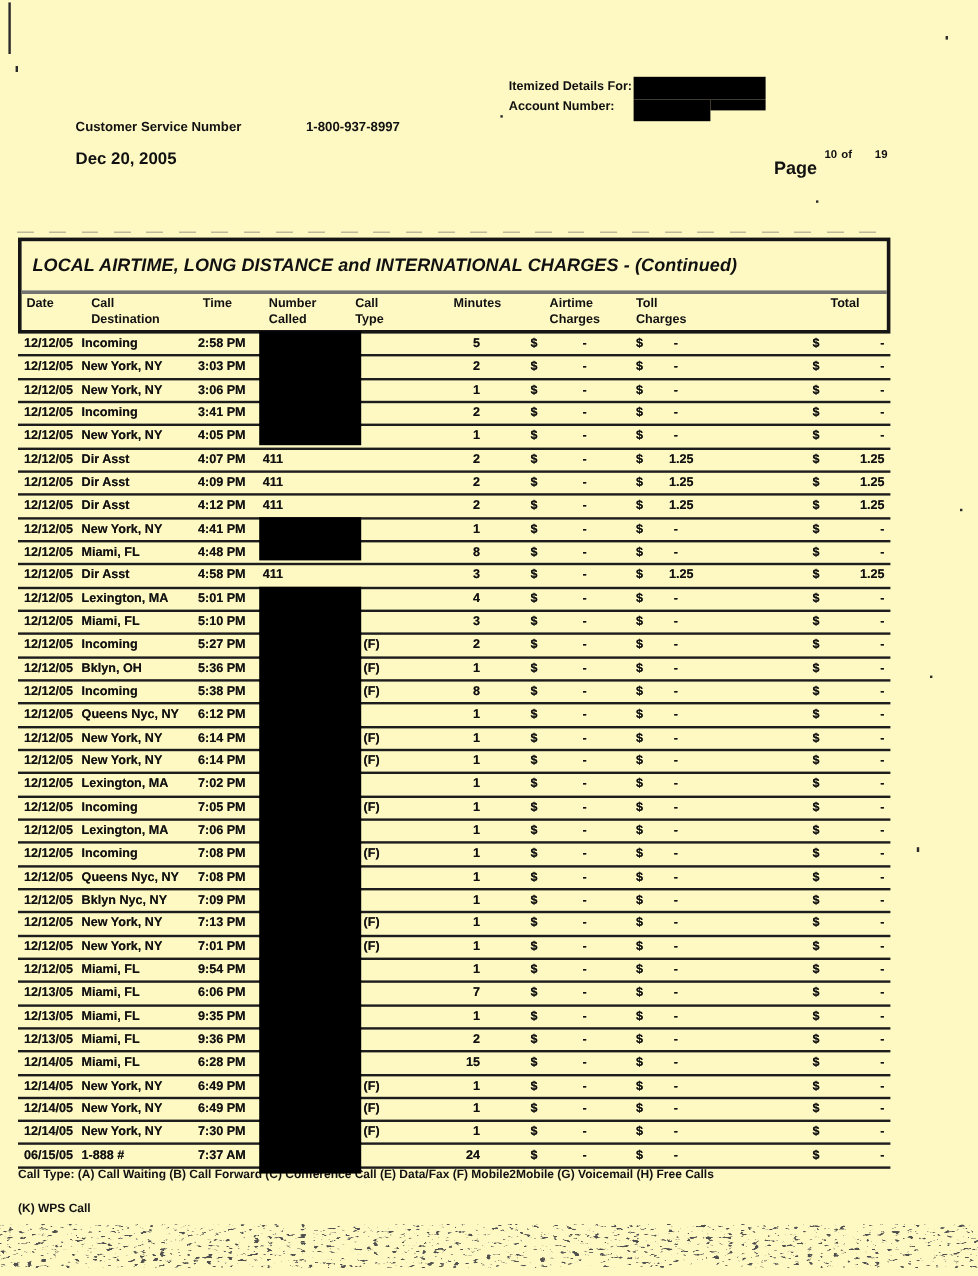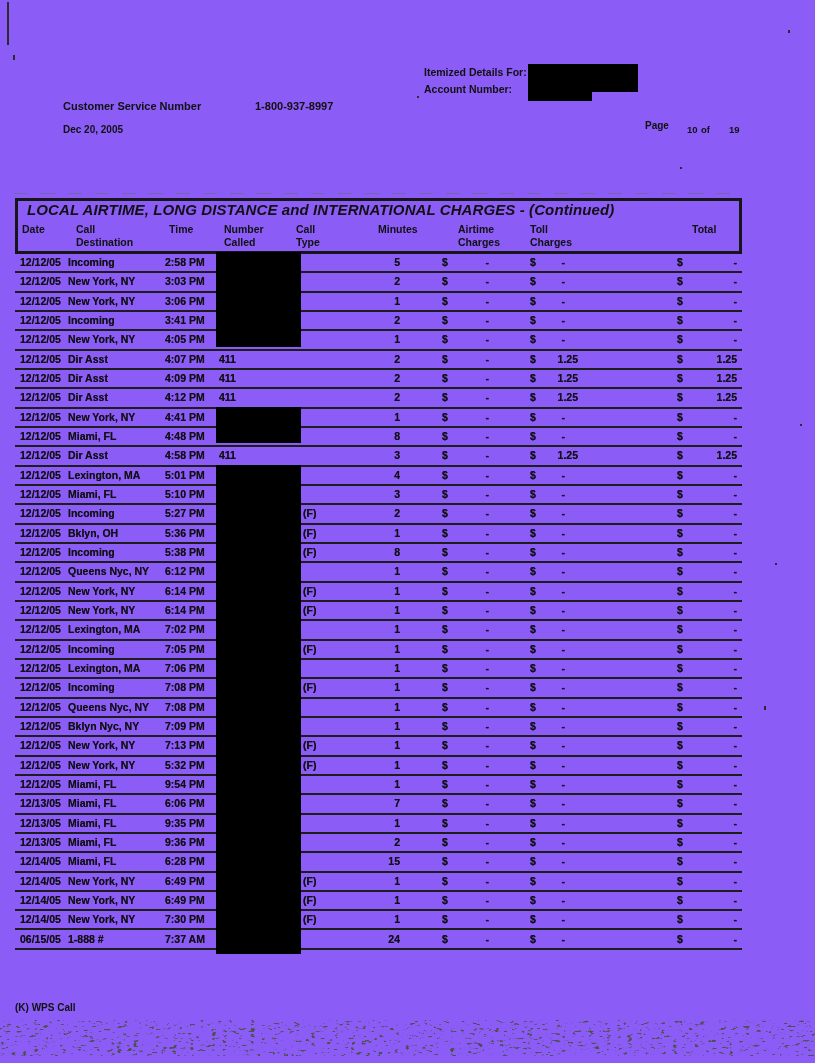--- a/index.html
+++ b/index.html
@@ -1,43 +1,43 @@
 <!DOCTYPE html>
 <html><head>
 <meta charset="utf-8">
 <style>
   * { margin:0; padding:0; box-sizing:border-box; }
   html,body { background:#e8e8e8; }
   .page {
-    position:relative; width:815px; height:1063px; background:#8b5cf6;
+    position:relative; width:815px; height:1063px; background:#fef9c3;
     font-family:"Liberation Sans", sans-serif; color:#111; overflow:hidden;
     margin:0 auto;
   }
   .abs { position:absolute; }
 
   
   .itemized-label   { left:424px; top:66px;  font-size:10.5px; font-weight:600; }
   .account-label    { left:424px; top:83px;  font-size:10.5px; font-weight:600; }
   .redact-box       { background:#000; }
   .red-itemized     { left:528px; top:64px; width:110px; height:19px; }
   .red-account      { left:528px; top:83px; width:64px;  height:18px; }
   .red-account-step { left:592px; top:83px; width:46px;  height:9px; }
   .cs-label  { left:63px;  top:100px; font-size:11px; font-weight:700; }
   .cs-number { left:255px; top:100px; font-size:11px; font-weight:700; }
-  .stmt-date { left:63px;  top:124px; font-size:10px; font-weight:600; }
-  .pg-label  { left:645px; top:120px; font-size:10px; font-weight:600; }
+  .stmt-date { left:63px;  top:124px; font-size:14px; font-weight:600; }
+  .pg-label  { left:645px; top:132px; font-size:15px; font-weight:600; }
   .pg-cur    { left:687px; top:124px; font-size:9.5px; font-weight:600; }
   .pg-of     { left:701px; top:124px; font-size:9.5px; font-weight:600; }
   .pg-total  { left:729px; top:124px; font-size:9.5px; font-weight:600; }
 
   
   .bill-table { position:absolute; left:15px; top:198px; width:727px; }
   .table-head { border:3px solid #161616; }
   .table-title {
-    height:20px; border-bottom:3px solid #8b5cf6; display:flex; align-items:center;
+    height:44px; border-bottom:3px solid #737373; display:flex; align-items:center;
     padding-left:9px; font-size:15px; font-style:italic; font-weight:700;
     letter-spacing:0.1px; white-space:nowrap;
   }
   .table-cols { height:30px; position:relative; font-size:10.5px; font-weight:700; }
   .hcol { position:absolute; top:2px; white-space:pre-line; line-height:12.5px; }
   .hc1{left:4px;} .hc2{left:58px;} .hc3{left:151px;} .hc4{left:206px;}
   .hc5{left:278px;} .hc6{left:360px;} .hc7{left:440px;} .hc8{left:512px;} .hc9{left:674px;}
 
   .table-body { width:727px; }
   .t-row {
@@ -507,21 +507,21 @@
       <span class="cell c-val c-aval">-</span>
       <span class="cell c-cur2">$</span>
       <span class="cell c-val c-tval dash-pad">-</span>
       <span class="cell c-cur3">$</span>
       <span class="cell c-val">-</span>
       <i class="redact cont"></i>
     </div>
         <div class="t-row">
       <span class="cell c-date">12/12/05</span>
       <span class="cell c-dest">New York, NY</span>
-      <span class="cell c-time">5:32 PM</span>
+      <span class="cell c-time">7:01 PM</span>
       <span class="cell c-num"></span>
       <span class="cell c-type">(F)</span>
       <span class="cell c-min">1</span>
       <span class="cell c-cur1">$</span>
       <span class="cell c-val c-aval">-</span>
       <span class="cell c-cur2">$</span>
       <span class="cell c-val c-tval dash-pad">-</span>
       <span class="cell c-cur3">$</span>
       <span class="cell c-val">-</span>
       <i class="redact cont"></i>
@@ -657,20 +657,21 @@
       <span class="cell c-val c-aval">-</span>
       <span class="cell c-cur2">$</span>
       <span class="cell c-val c-tval dash-pad">-</span>
       <span class="cell c-cur3">$</span>
       <span class="cell c-val">-</span>
       <i class="redact tail"></i>
     </div>
       </div>
   </div>
 
+  <span class="abs legend">Call Type: (A) Call Waiting (B) Call Forward (C) Conference Call (E) Data/Fax (F) Mobile2Mobile (G) Voicemail (H) Free Calls</span>
   <span class="abs wps-note">(K) WPS Call</span>
 
   <div class="artifact" style="left:7px;top:2px;width:2px;height:43px;"></div>
   <div class="artifact" style="left:13px;top:55px;width:2px;height:5px;"></div>
   <div class="artifact" style="left:417px;top:96px;width:2px;height:2px;"></div>
   <div class="artifact" style="left:788px;top:30px;width:2px;height:3px;"></div>
   <div class="artifact" style="left:764px;top:706px;width:2px;height:4px;"></div>
   <div class="artifact" style="left:800px;top:424px;width:2px;height:2px;"></div>
   <div class="artifact" style="left:680px;top:167px;width:2px;height:2px;"></div>
   <div class="artifact" style="left:775px;top:563px;width:2px;height:2px;"></div>

